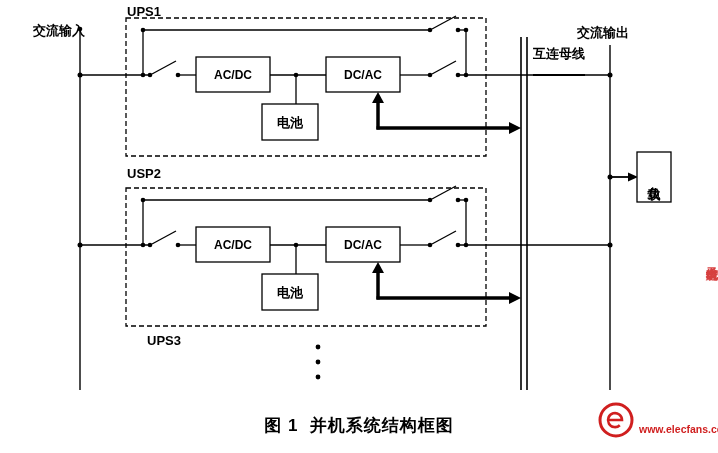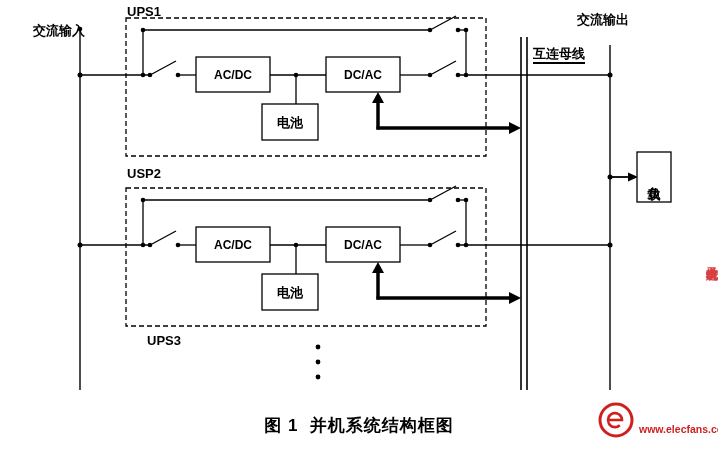--- a/index.html
+++ b/index.html
@@ -8,21 +8,21 @@
     font-family:"Liberation Sans", sans-serif;color:#000;
   }
   svg.wiring{position:absolute;left:0;top:0;}
   .lbl{position:absolute;font-weight:700;font-size:13px;line-height:1;white-space:nowrap;text-align:center;}
   .box-label{
     position:absolute;display:flex;align-items:center;justify-content:center;
     font-weight:700;font-size:12px;line-height:1;
   }
   .small{font-size:13px;text-align:center;}
   .vtext{writing-mode:vertical-rl;text-orientation:upright;letter-spacing:1px;}
-  .bus-label{border-bottom:2px solid #000;padding-bottom:2px;}
+  .bus-label{border-bottom:2px solid #000;padding-bottom:14px;}
   .caption{
     position:absolute;left:0;top:414px;width:718px;text-align:center;
     font-weight:700;font-size:17px;white-space:pre;letter-spacing:1px;
   }
   .wm-logo{position:absolute;left:594px;top:398px;width:44px;height:44px;}
   .wm-brand{position:absolute;left:639px;top:402px;color:#d01f1f;font-weight:700;font-style:italic;font-size:16px;white-space:nowrap;}
   .wm-site{position:absolute;left:639px;top:423px;color:#d01f1f;font-weight:700;font-size:10.5px;white-space:nowrap;}
   .wm-frag{
     position:absolute;left:703px;top:258px;color:#d01f1f;font-weight:700;font-size:12px;
     writing-mode:vertical-rl;text-orientation:upright;opacity:.85;
@@ -120,21 +120,21 @@
       <circle cx="318" cy="362" r="2.4"></circle>
       <circle cx="318" cy="377" r="2.4"></circle>
     </g>
   </svg>
 
   <div class="lbl" style="left:33px;top:24px;">交流输入</div>
   <div class="lbl" style="left:127px;top:5px;">UPS1</div>
   <div class="lbl" style="left:127px;top:167px;">USP2</div>
   <div class="lbl" style="left:127px;top:334px;padding-left:20px;">UPS3</div>
   <div class="lbl bus-label" style="left:533px;top:47px;">互连母线</div>
-  <div class="lbl" style="left:577px;top:13px;">交流输出</div>
+  <div class="lbl" style="left:577px;top:26px;">交流输出</div>
 
   <div class="box-label" style="left:196px;top:57px;width:74px;height:35px;">AC/DC</div>
   <div class="box-label" style="left:326px;top:57px;width:74px;height:35px;">DC/AC</div>
   <div class="box-label small" style="left:262px;top:104px;width:56px;height:36px;">电池</div>
 
   <div class="box-label" style="left:196px;top:227px;width:74px;height:35px;">AC/DC</div>
   <div class="box-label" style="left:326px;top:227px;width:74px;height:35px;">DC/AC</div>
   <div class="box-label small" style="left:262px;top:274px;width:56px;height:36px;">电池</div>
 
   <div class="box-label small vtext" style="left:637px;top:152px;width:34px;height:50px;">负载</div>

